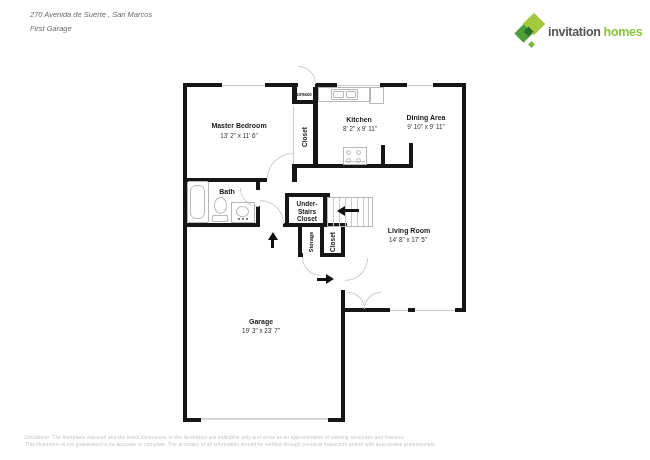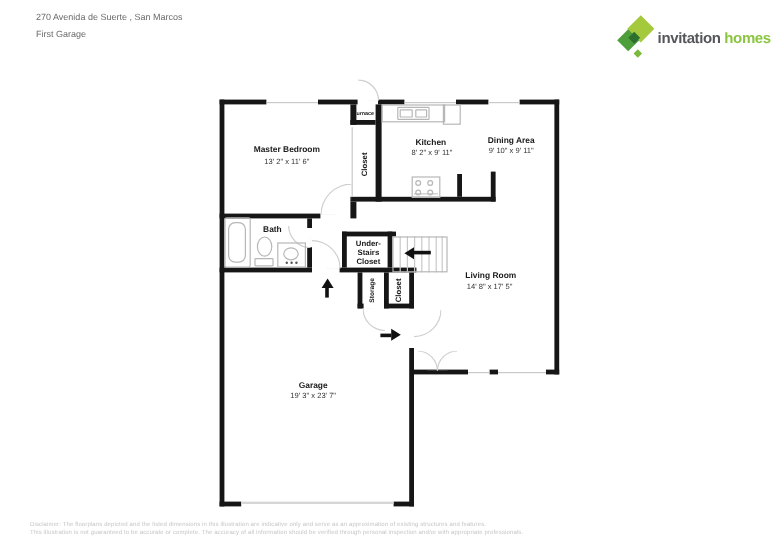--- a/index.html
+++ b/index.html
@@ -22,21 +22,21 @@
   .lbl{position:absolute;transform:translate(-50%,-50%);white-space:pre-line;text-align:center;
        color:#1a1a1a;line-height:8px;}
   .b7{font-weight:bold;font-size:7px;}
   .b6{font-weight:bold;font-size:6.5px;line-height:7.5px;}
   .b4{font-weight:bold;font-size:4.5px;line-height:5px;}
   .d6{font-size:6.3px;color:#333;line-height:7px;}
   .vert{transform:translate(-50%,-50%) rotate(-90deg);white-space:nowrap;}
   .v5{font-weight:bold;font-size:5.5px;}
   .v6{font-weight:bold;font-size:6.5px;}
   
-  .hdr{position:absolute;font-size:7.5px;color:#6b6b6b;white-space:nowrap;}
+  .hdr{position:absolute;font-size:7.5px;color:#6b6b6b;white-space:nowrap;font-style:italic;}
   .disc{position:absolute;font-size:5px;color:#c6c6c6;white-space:nowrap;letter-spacing:0.1px;}
   
   .dia{position:absolute;transform:rotate(45deg);}
   .logotext{position:absolute;left:548px;top:25px;font-size:12.5px;font-weight:bold;
             letter-spacing:-0.3px;white-space:nowrap;}
   .arrowpart{position:absolute;width:0;height:0;}
   .shaft{position:absolute;background:#111;}
 </style>
 </head>
 <body>

